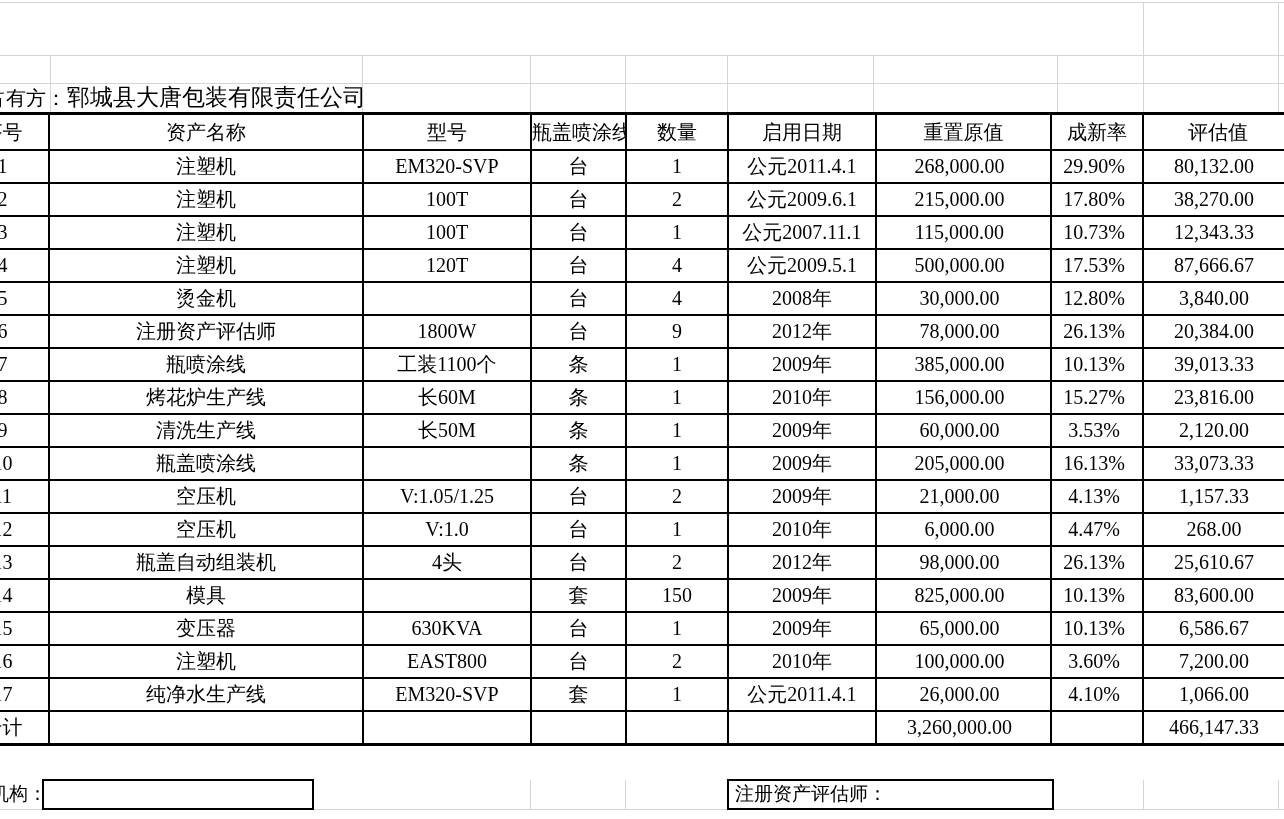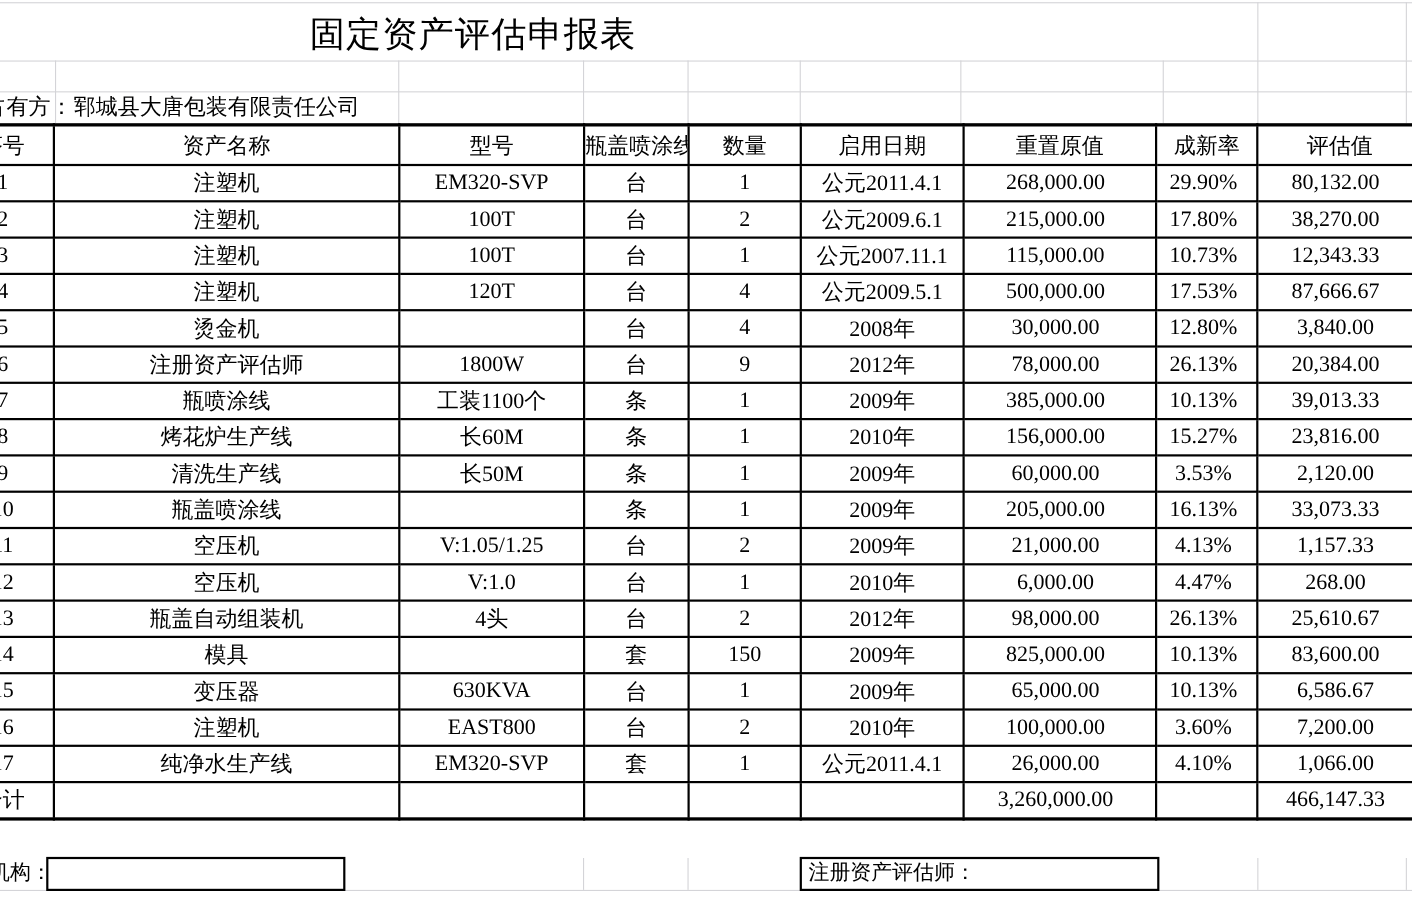--- a/index.html
+++ b/index.html
@@ -14,21 +14,21 @@
 
   
   .title{position:absolute;left:0;top:7px;width:860px;height:48px;line-height:48px;
          text-align:center;font-size:32px;letter-spacing:1px;z-index:2;
          font-family:"Liberation Sans","DejaVu Sans",sans-serif;}
 
   
   .owner-label{position:absolute;left:-14px;top:84px;height:28px;line-height:28px;
                font-size:20px;white-space:nowrap;z-index:2;}
   .owner-company{position:absolute;left:67px;top:84px;height:28px;line-height:28px;
-                 font-size:20px;white-space:nowrap;z-index:2;}
+                 font-size:23px;white-space:nowrap;z-index:2;}
 
   
   .tbl-wrap{position:absolute;left:-45px;top:112px;width:1337px;z-index:3;}
   table{border-collapse:collapse;table-layout:fixed;width:1337px;}
   td,th{border:2px solid #000;overflow:hidden;white-space:nowrap;
         font-weight:normal;font-size:20px;padding:0;}
   table{border-top:3px solid #000;border-bottom:3px solid #000;}
   thead th{height:34px;text-align:center;}
   tbody td,tfoot td{height:31px;text-align:center;}
   td.num{padding-right:8px;}
@@ -53,21 +53,20 @@
   <div class="gl v" style="left:50px;top:55px;height:57px;"></div>
   <div class="gl v" style="left:362px;top:55px;height:57px;"></div>
   <div class="gl v" style="left:530px;top:55px;height:57px;"></div>
   <div class="gl v" style="left:625px;top:55px;height:57px;"></div>
   <div class="gl v" style="left:727px;top:55px;height:57px;"></div>
   <div class="gl v" style="left:873px;top:55px;height:57px;"></div>
   <div class="gl v" style="left:1057px;top:55px;height:57px;"></div>
   <div class="gl v" style="left:1143px;top:55px;height:57px;"></div>
   <div class="gl v" style="left:1278px;top:55px;height:57px;"></div>
 
-  <div class="title">固定资产评估申报表</div>
 
   <div class="owner-label">占有方：</div>
   <div class="owner-company">郓城县大唐包装有限责任公司</div>
 
   <div class="tbl-wrap">
     <table>
       <colgroup>
         <col style="width:93px">
           <col style="width:314px">
           <col style="width:168px">

